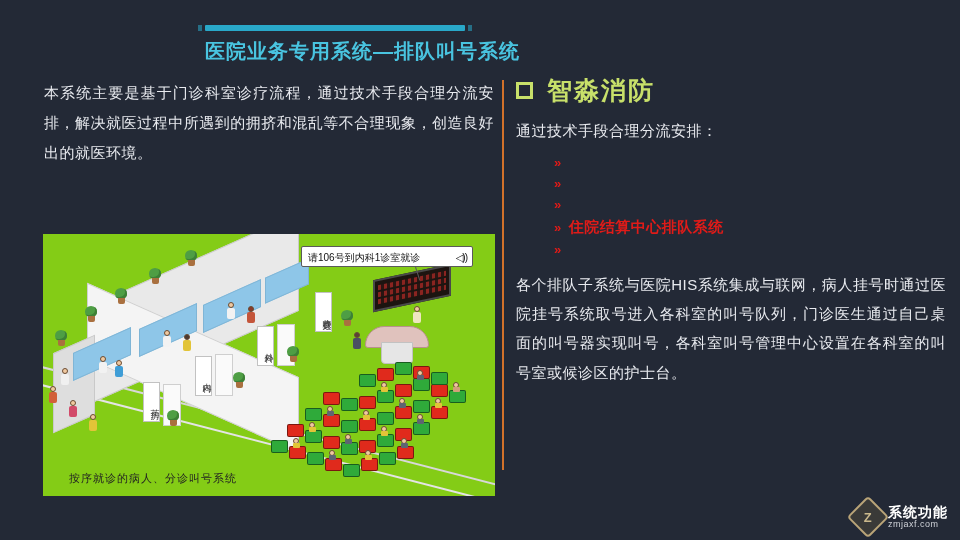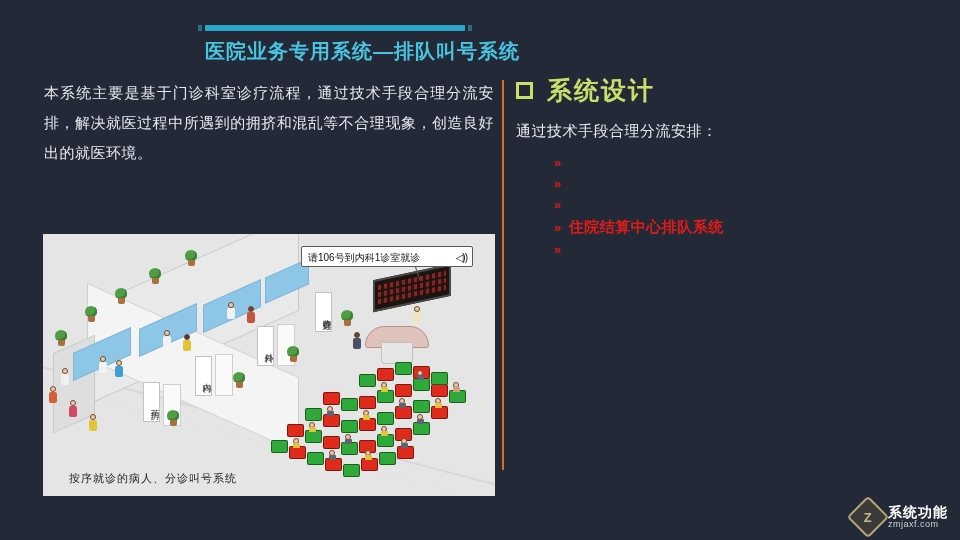--- a/index.html
+++ b/index.html
@@ -66,21 +66,21 @@
   .right-tail{
     font-size:15px;color:#e8eaef;line-height:1.95;letter-spacing:.5px;
     text-align:justify;margin-top:4px;
   }
 
   
   .figure{
     position:absolute;left:43px;top:234px;width:452px;height:262px;
     background:#ffffff;overflow:hidden;
   }
-  .scene{position:absolute;inset:0;background:#e5e5e5;}
+  .scene{position:absolute;inset:0;background:#84cc16;}
   .floor-line{
     position:absolute;left:-40px;top:122px;width:560px;height:2px;
     background:#d8d8d8;transform:rotate(14.5deg);transform-origin:left center;
   }
   .floor-line2{
     position:absolute;left:-40px;top:140px;width:560px;height:2px;
     background:#e4e4e4;transform:rotate(14.5deg);transform-origin:left center;
   }
 
   
@@ -226,21 +226,21 @@
 
   <div class="divider"></div>
 
   <div class="col-left">
     <div class="body-text">本系统主要是基于门诊科室诊疗流程，通过技术手段合理分流安排，解决就医过程中所遇到的拥挤和混乱等不合理现象，创造良好出的就医环境。</div>
   </div>
 
   <div class="col-right">
     <div class="sec-head">
       <div class="sq-bullet"></div>
-      <div class="sec-title">系统设计</div>
+      <div class="sec-title">智淼消防</div>
     </div>
     <div class="right-lead">通过技术手段合理分流安排：</div>
 
     <ul class="red-list">
       <li>
         <span class="chev">»</span>
       </li>
       <li>
         <span class="chev">»</span>
       </li>
@@ -249,20 +249,21 @@
       </li>
       <li>
         <span class="chev">»</span>
         <span>住院结算中心排队系统</span>
       </li>
       <li>
         <span class="chev">»</span>
       </li>
     </ul>
 
+    <div class="right-tail">各个排队子系统与医院HIS系统集成与联网，病人挂号时通过医院挂号系统取号进入各科室的叫号队列，门诊医生通过自己桌面的叫号器实现叫号，各科室叫号管理中心设置在各科室的叫号室或候诊区的护士台。</div>
   </div>
 
   <div class="figure">
     <div class="scene">
 
       <div class="floor-line"></div>
       <div class="floor-line2"></div>
 
       <div class="building">
         <div class="wall-top"></div>

